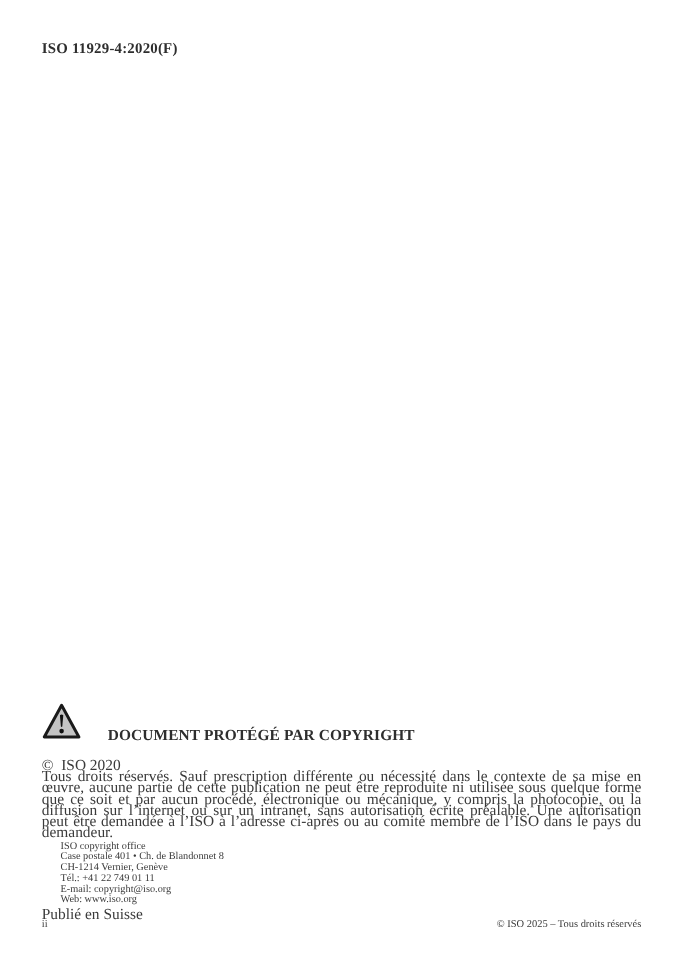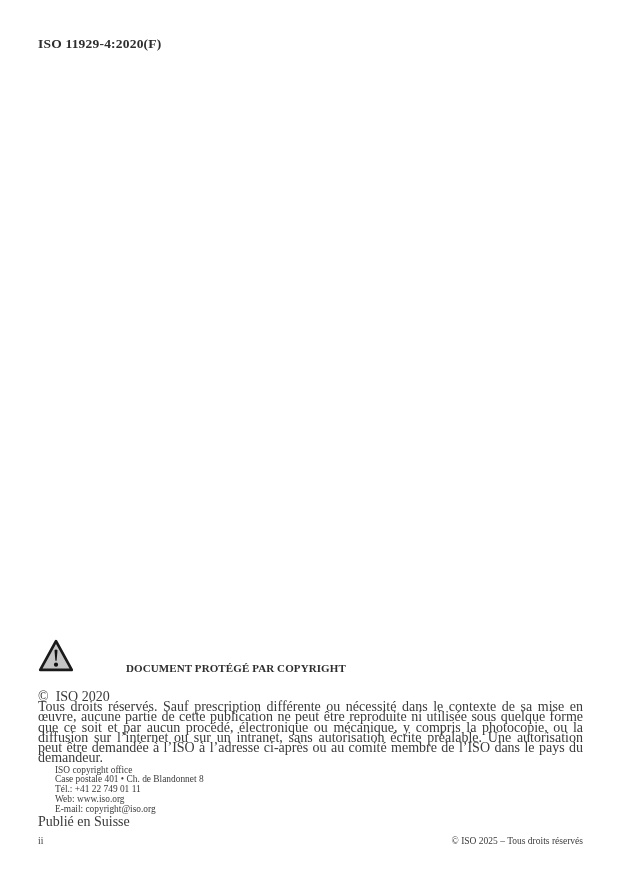--- a/index.html
+++ b/index.html
@@ -36,26 +36,25 @@
     position: absolute;
     left: 0;
     top: 0;
     width: 36px;
     height: 36px;
   }
   .copyright-title {
     position: absolute;
     left: 60px;
     top: 24px;
-    font-size: 11px;
+    font-size: 14px;
     font-weight: bold;
     color: #2e2e2e;
     white-space: nowrap;
     letter-spacing: 0.1px;
-    margin-left: 28px;
   }
   .copyright-year {
     margin-top: 17px;
     font-size: 14px;
     line-height: 11px;
     color: #3a3a3a;
   }
   .copyright-body {
     margin-top: 0;
     font-size: 14px;
@@ -109,23 +108,24 @@
       <span class="copyright-title">DOCUMENT PROTÉGÉ PAR COPYRIGHT</span>
     </div>
 
     <div class="copyright-year">© ISO 2020</div>
 
     <div class="copyright-body">Tous droits réservés. Sauf prescription différente ou nécessité dans le contexte de sa mise en œuvre, aucune partie de cette publication ne peut être reproduite ni utilisée sous quelque forme que ce soit et par aucun procédé, électronique ou mécanique, y compris la photocopie, ou la diffusion sur l’internet ou sur un intranet, sans autorisation écrite préalable. Une autorisation peut être demandée à l’ISO à l’adresse ci-après ou au comité membre de l’ISO dans le pays du demandeur.</div>
 
     <div class="address-block">
       <span class="address-line">ISO copyright office</span>
       <span class="address-line">Case postale 401 • Ch. de Blandonnet 8</span>
+      <span class="address-line">CH-1214 Vernier, Genève</span>
       <span class="address-line">Tél.: +41 22 749 01 11</span>
+      <span class="address-line">E-mail: copyright@iso.org</span>
       <span class="address-line">Web: www.iso.org</span>
-      <span class="address-line">E-mail: copyright@iso.org</span>
     </div>
 
     <div class="published-line">Publié en Suisse</div>
 
   </div>
 
   <div class="footer">
     <span>ii</span>
     <span>© ISO 2025 – Tous droits réservés</span>
   </div>

